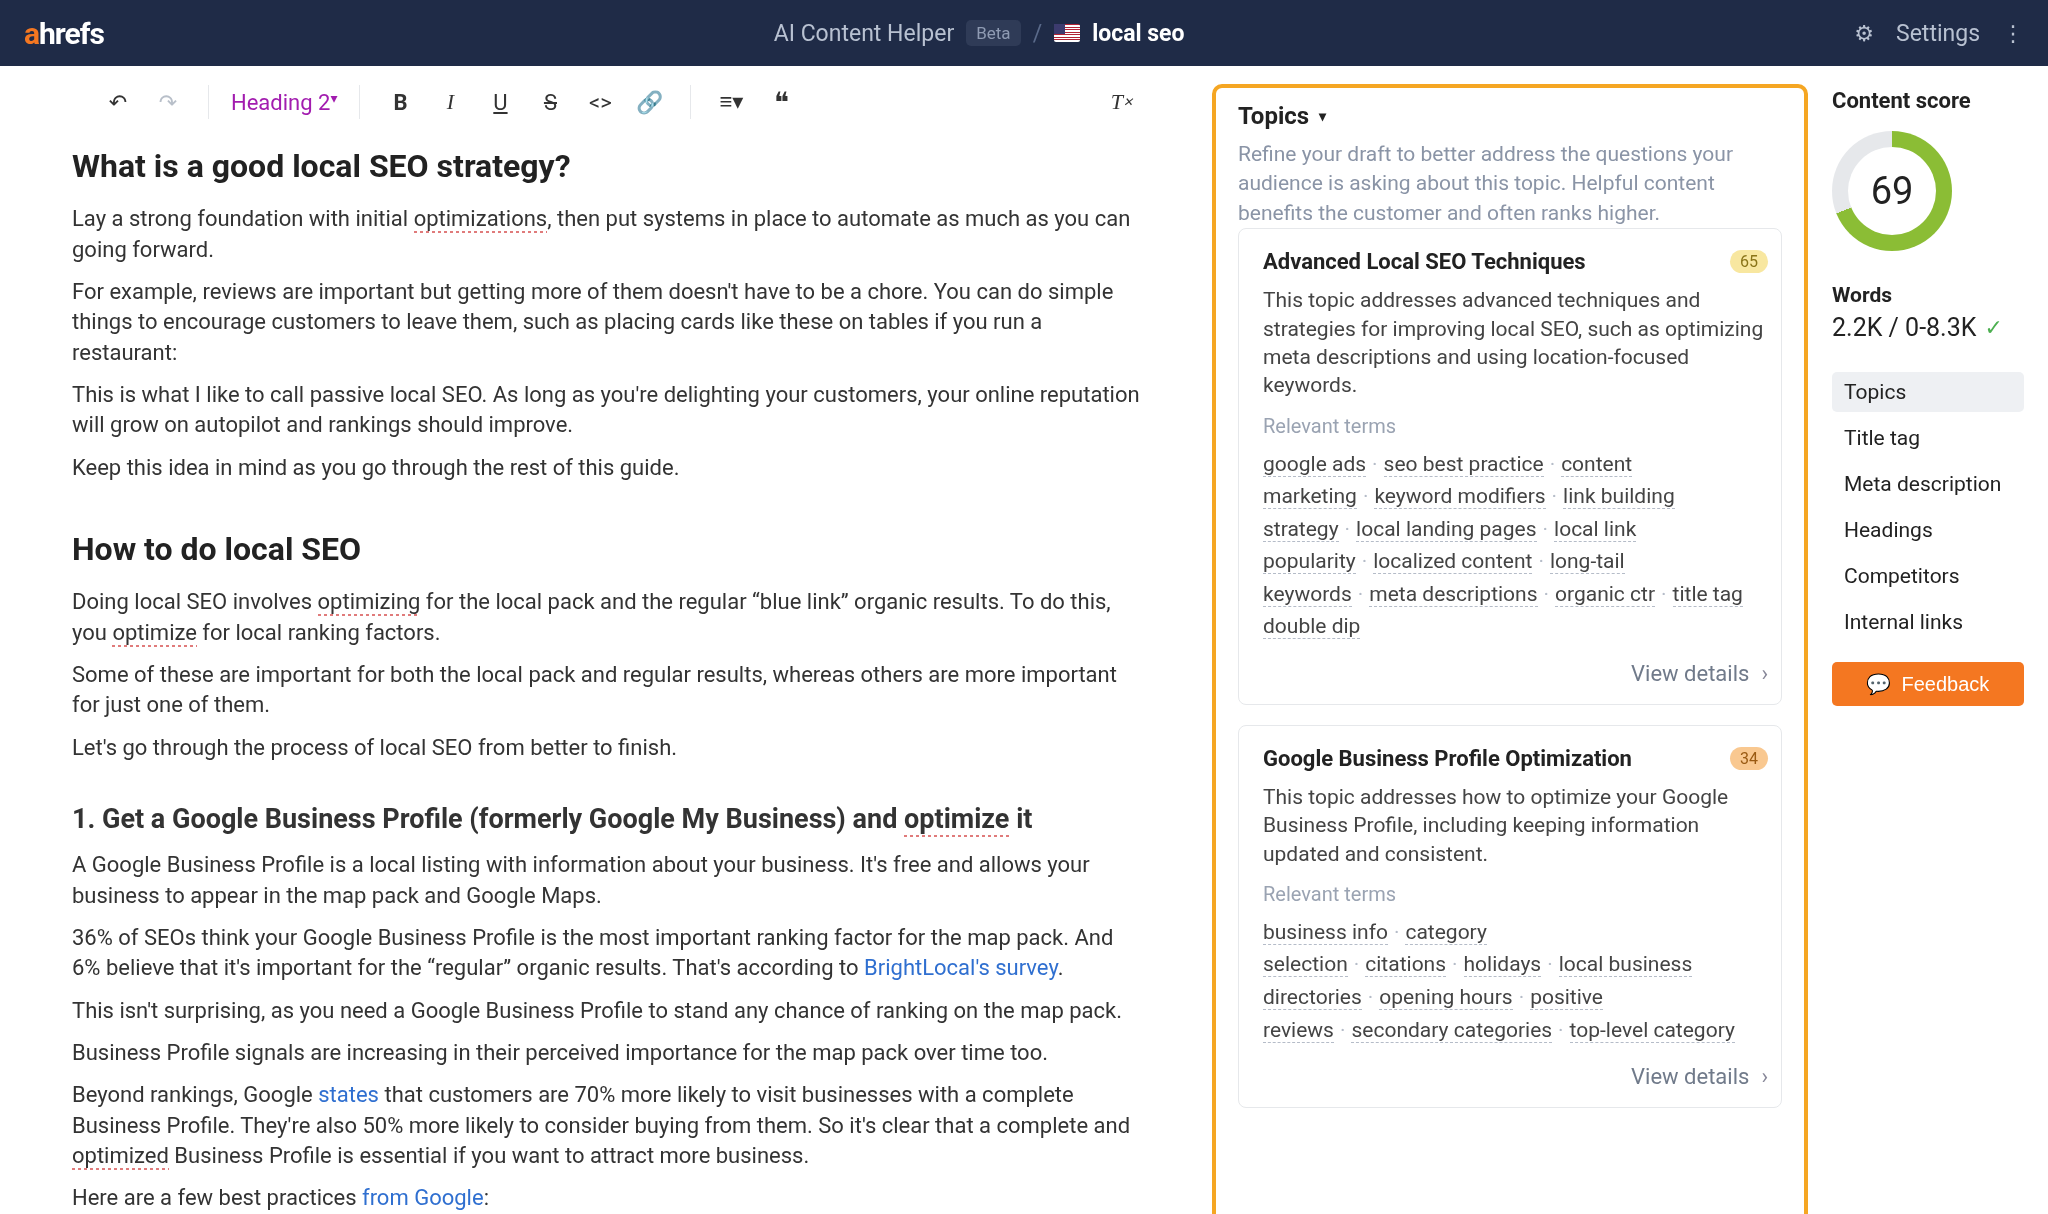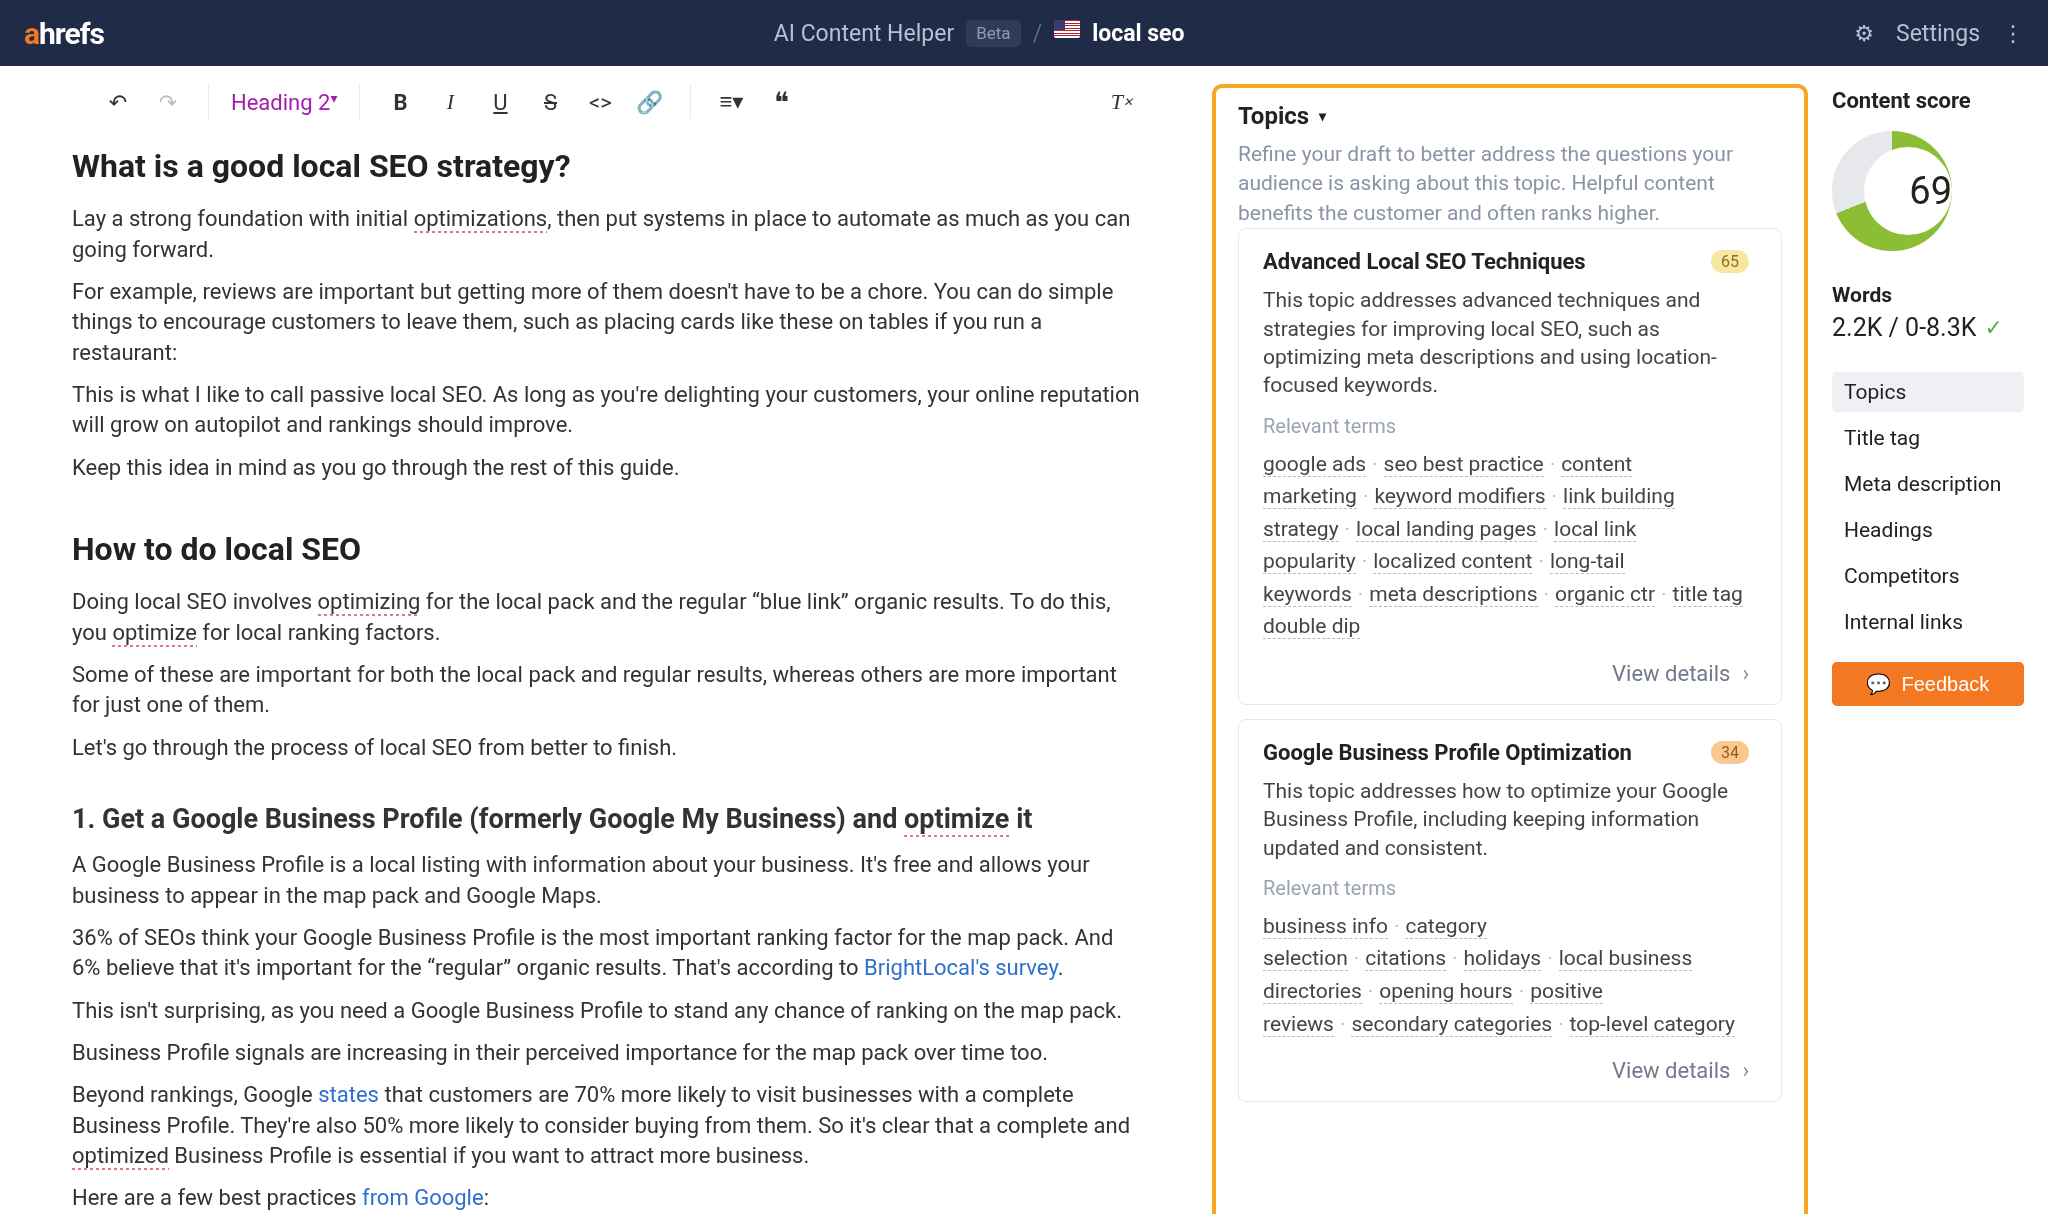--- a/index.html
+++ b/index.html
@@ -1,20 +1,20 @@
 <!DOCTYPE html>
 <html><head>
 <meta charset="utf-8">
 <style>
   *{box-sizing:border-box;margin:0;padding:0}
   body{font-family:-apple-system,BlinkMacSystemFont,"Segoe UI",Roboto,Arial,sans-serif;color:#333;background:#fff}
   .top-bar{background:#1f2b47;height:66px;display:flex;align-items:center;padding:0 24px;color:#fff}
   .logo{font-weight:700;font-size:30px;letter-spacing:-1px;color:#fff;display:flex;align-items:center}
   .logo .o{color:#f47721}
-  .top-center{flex:1;display:flex;justify-content:center;gap:12px;font-size:23px;color:#b8c1d1}
+  .top-center{flex:1;display:flex;align-items:center;justify-content:center;gap:12px;font-size:23px;color:#b8c1d1}
   .beta-pill{background:#2f3b57;color:#8f9bb3;font-size:17px;padding:3px 10px;border-radius:5px}
   .flag{width:26px;height:18px;background:linear-gradient(to bottom,#b22234 0 7%,#fff 7% 14%,#b22234 14% 21%,#fff 21% 28%,#b22234 28% 35%,#fff 35% 42%,#b22234 42% 49%,#fff 49% 56%,#b22234 56% 63%,#fff 63% 70%,#b22234 70% 77%,#fff 77% 84%,#b22234 84% 91%,#fff 91% 100%);position:relative;border-radius:2px}
   .flag::before{content:"";position:absolute;left:0;top:0;width:11px;height:10px;background:#3c3b6e}
   .doc-title{color:#fff;font-weight:700}
   .top-right{display:flex;align-items:center;gap:22px}
   .gear-icon,.kebab-icon{color:#b8c1d1;font-size:22px}
   .settings-txt{font-size:23px;color:#b8c1d1}
   .divider{color:#5a6a8a}
   .layout{display:flex}
   .editor-col{flex:1;min-width:0}
@@ -27,36 +27,36 @@
   .editor-body h2:first-child{margin-top:6px}
   .editor-body h3{font-size:27px;font-weight:700;margin-top:38px;margin-bottom:12px}
   .editor-body p{margin:12px 0}
   .editor-body a{color:#2f6fd0;text-decoration:none}
   .swig{background-image:linear-gradient(to right,#e07b7b 50%,transparent 50%);background-size:6px 2px;background-repeat:repeat-x;background-position:0 100%;padding-bottom:2px}
   .panels{display:flex;padding-top:12px}
   .topics-panel{width:596px;border:4px solid #f5a623;border-radius:10px;padding:14px 22px 22px 22px;margin:6px 10px 0 0}
   .topics-hd{display:flex;align-items:center;gap:10px;font-size:24px;font-weight:700;color:#222;cursor:pointer;margin-bottom:10px}
   .caret-down{font-size:14px}
   .topics-sub{color:#8a94a6;font-size:21px;line-height:1.4;}
-  .topic-card{border:1px solid #e6e8eb;border-radius:8px;padding:20px 32px 18px 24px;margin-bottom:14px}
+  .topic-card{border:1px solid #e6e8eb;border-radius:8px;padding:20px 13px 18px 24px;margin-bottom:20px}
   .topic-card-hd{display:flex;align-items:center;justify-content:space-between;margin-bottom:12px}
   .topic-title{font-size:22px;font-weight:700;color:#222}
   .score-pill{font-size:16px;font-weight:400;padding:2px 10px;border-radius:12px}
   .pill-yellow{background:#f8e7a0;color:#8a7418}
   .pill-orange{background:#f9c890;color:#9a5a12}
   .topic-desc{font-size:21px;color:#444;line-height:1.35;margin-bottom:14px}
   .rel-label{color:#9aa3b2;font-size:20px;margin-bottom:10px}
   .terms{font-size:21px;color:#444;line-height:1.55}
   .term{border-bottom:1px dashed #b5bcc8}
   .dot{color:#b5bcc8;margin:0 6px}
   .view-details{display:flex;justify-content:flex-end;align-items:center;gap:12px;color:#707a8a;font-size:22px;margin-top:18px;cursor:pointer}
   .chev{font-size:22px;color:#889}
   .score-col{width:230px;padding:10px 24px 0 14px}
   .sc-title{font-size:22px;font-weight:700;color:#222;margin-bottom:18px}
-  .donut{width:120px;height:120px;border-radius:50%;background:conic-gradient(#8bbd35 0 248deg,#e6e8eb 248deg 360deg);display:flex;align-items:center;justify-content:flex-end;position:relative;margin-bottom:32px}
+  .donut{width:120px;height:120px;border-radius:50%;background:conic-gradient(#8bbd35 0 248deg,#e6e8eb 248deg 360deg);display:flex;align-items:center;justify-content:center;position:relative;margin-bottom:32px}
   .donut::before{content:"";width:88px;height:88px;background:#fff;border-radius:50%;position:absolute}
   .donut-val{position:relative;font-size:38px;font-weight:400;color:#222}
   .words-label{font-size:21px;color:#222;font-weight:700;margin-bottom:6px}
   .words-val{font-size:25px;color:#222;display:flex;align-items:center;gap:8px}
   .check{color:#4caf50;font-size:22px}
   .nav-list{margin-top:30px;display:flex;flex-direction:column;gap:6px}
   .nav-item{font-size:21px;color:#222;padding:8px 12px;border-radius:5px;cursor:pointer}
   .nav-item.active{background:#eef0f3}
   .feedback-btn{margin-top:20px;background:#f47721;color:#fff;border:none;border-radius:5px;font-size:20px;padding:10px 0;width:100%;display:flex;align-items:center;justify-content:center;gap:10px;cursor:pointer}
 </style>

